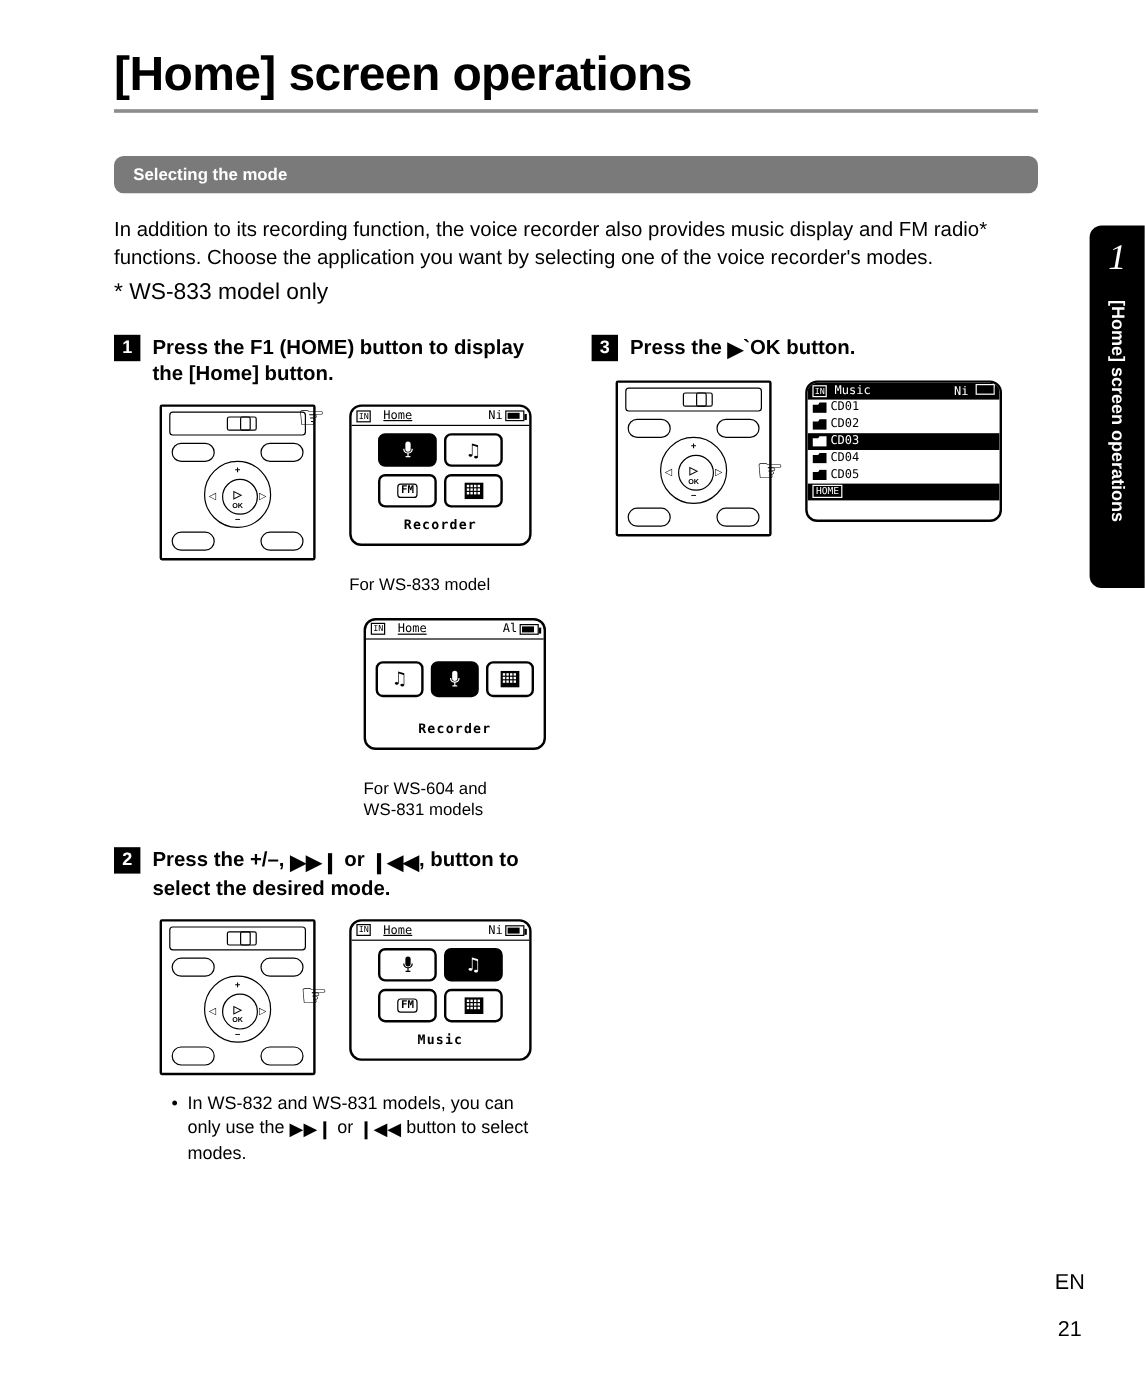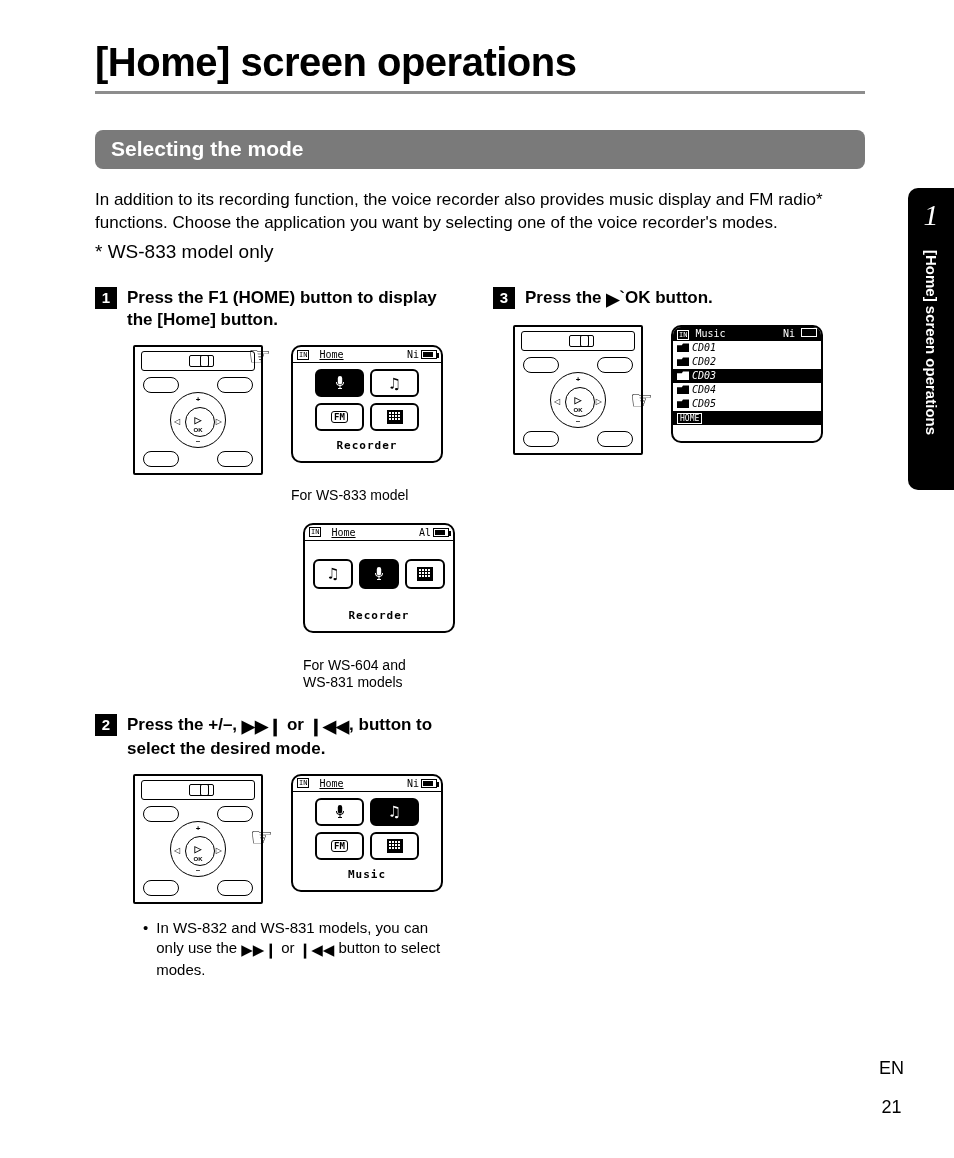--- a/index.html
+++ b/index.html
@@ -26,21 +26,21 @@
     background: #8d8d8d;
     margin-top: 6px;
   }
 
   
   .section-bar {
     width: 770px;
     background: #7a7a7a;
     color: #fff;
     font-weight: 700;
-    font-size: 21px;
+    font-size: 14px;
     padding: 7px 14px 8px 16px;
     border-radius: 8px;
     margin-top: 36px;
     font-family: "Arial Narrow", Arial, sans-serif;
     font-stretch: condensed;
   }
 
   
   .intro {
     width: 770px;
@@ -211,32 +211,32 @@
   }
   .lcd-cell.sel { background: #000; color: #fff; }
   .lcd-foot {
     text-align: center; font-size: 11px; padding: 2px 0 4px;
     letter-spacing: 1px;
     font-weight: bold;
   }
 
   
   .lcd-list {
-    width: 152px; height: 118px;
+    width: 164px; height: 118px;
     border: 2.5px solid #000; border-radius: 10px;
     background: #fff; font-family: "Lucida Console", monospace;
     font-size: 10px; overflow: hidden;
   }
   .lcd-list .hdr {
     background: #000; color: #fff; display: flex; justify-content: space-between;
     padding: 1px 4px; height: 14px; align-items: center;
   }
   .lcd-list .row {
     display: flex; align-items: center; gap: 3px; padding: 0 4px;
-    height: 14px; border-bottom: 0; font-style: italic;
+    height: 14px; border-bottom: 0;
   }
   .lcd-list .row.sel { background: #000; color: #fff; }
   .folder-ico {
     width: 12px; height: 9px; background: #000; display: inline-block;
     clip-path: polygon(0 20%, 40% 20%, 50% 0, 100% 0, 100% 100%, 0 100%);
   }
   .lcd-list .row.sel .folder-ico { background: #fff; }
   .lcd-list .ftr { background: #000; color: #fff; padding: 1px 4px; height: 14px; }
 
   .ico-in { border:1px solid #000; font-size:7px; padding:0 1px; line-height:8px; display:inline-block; }

